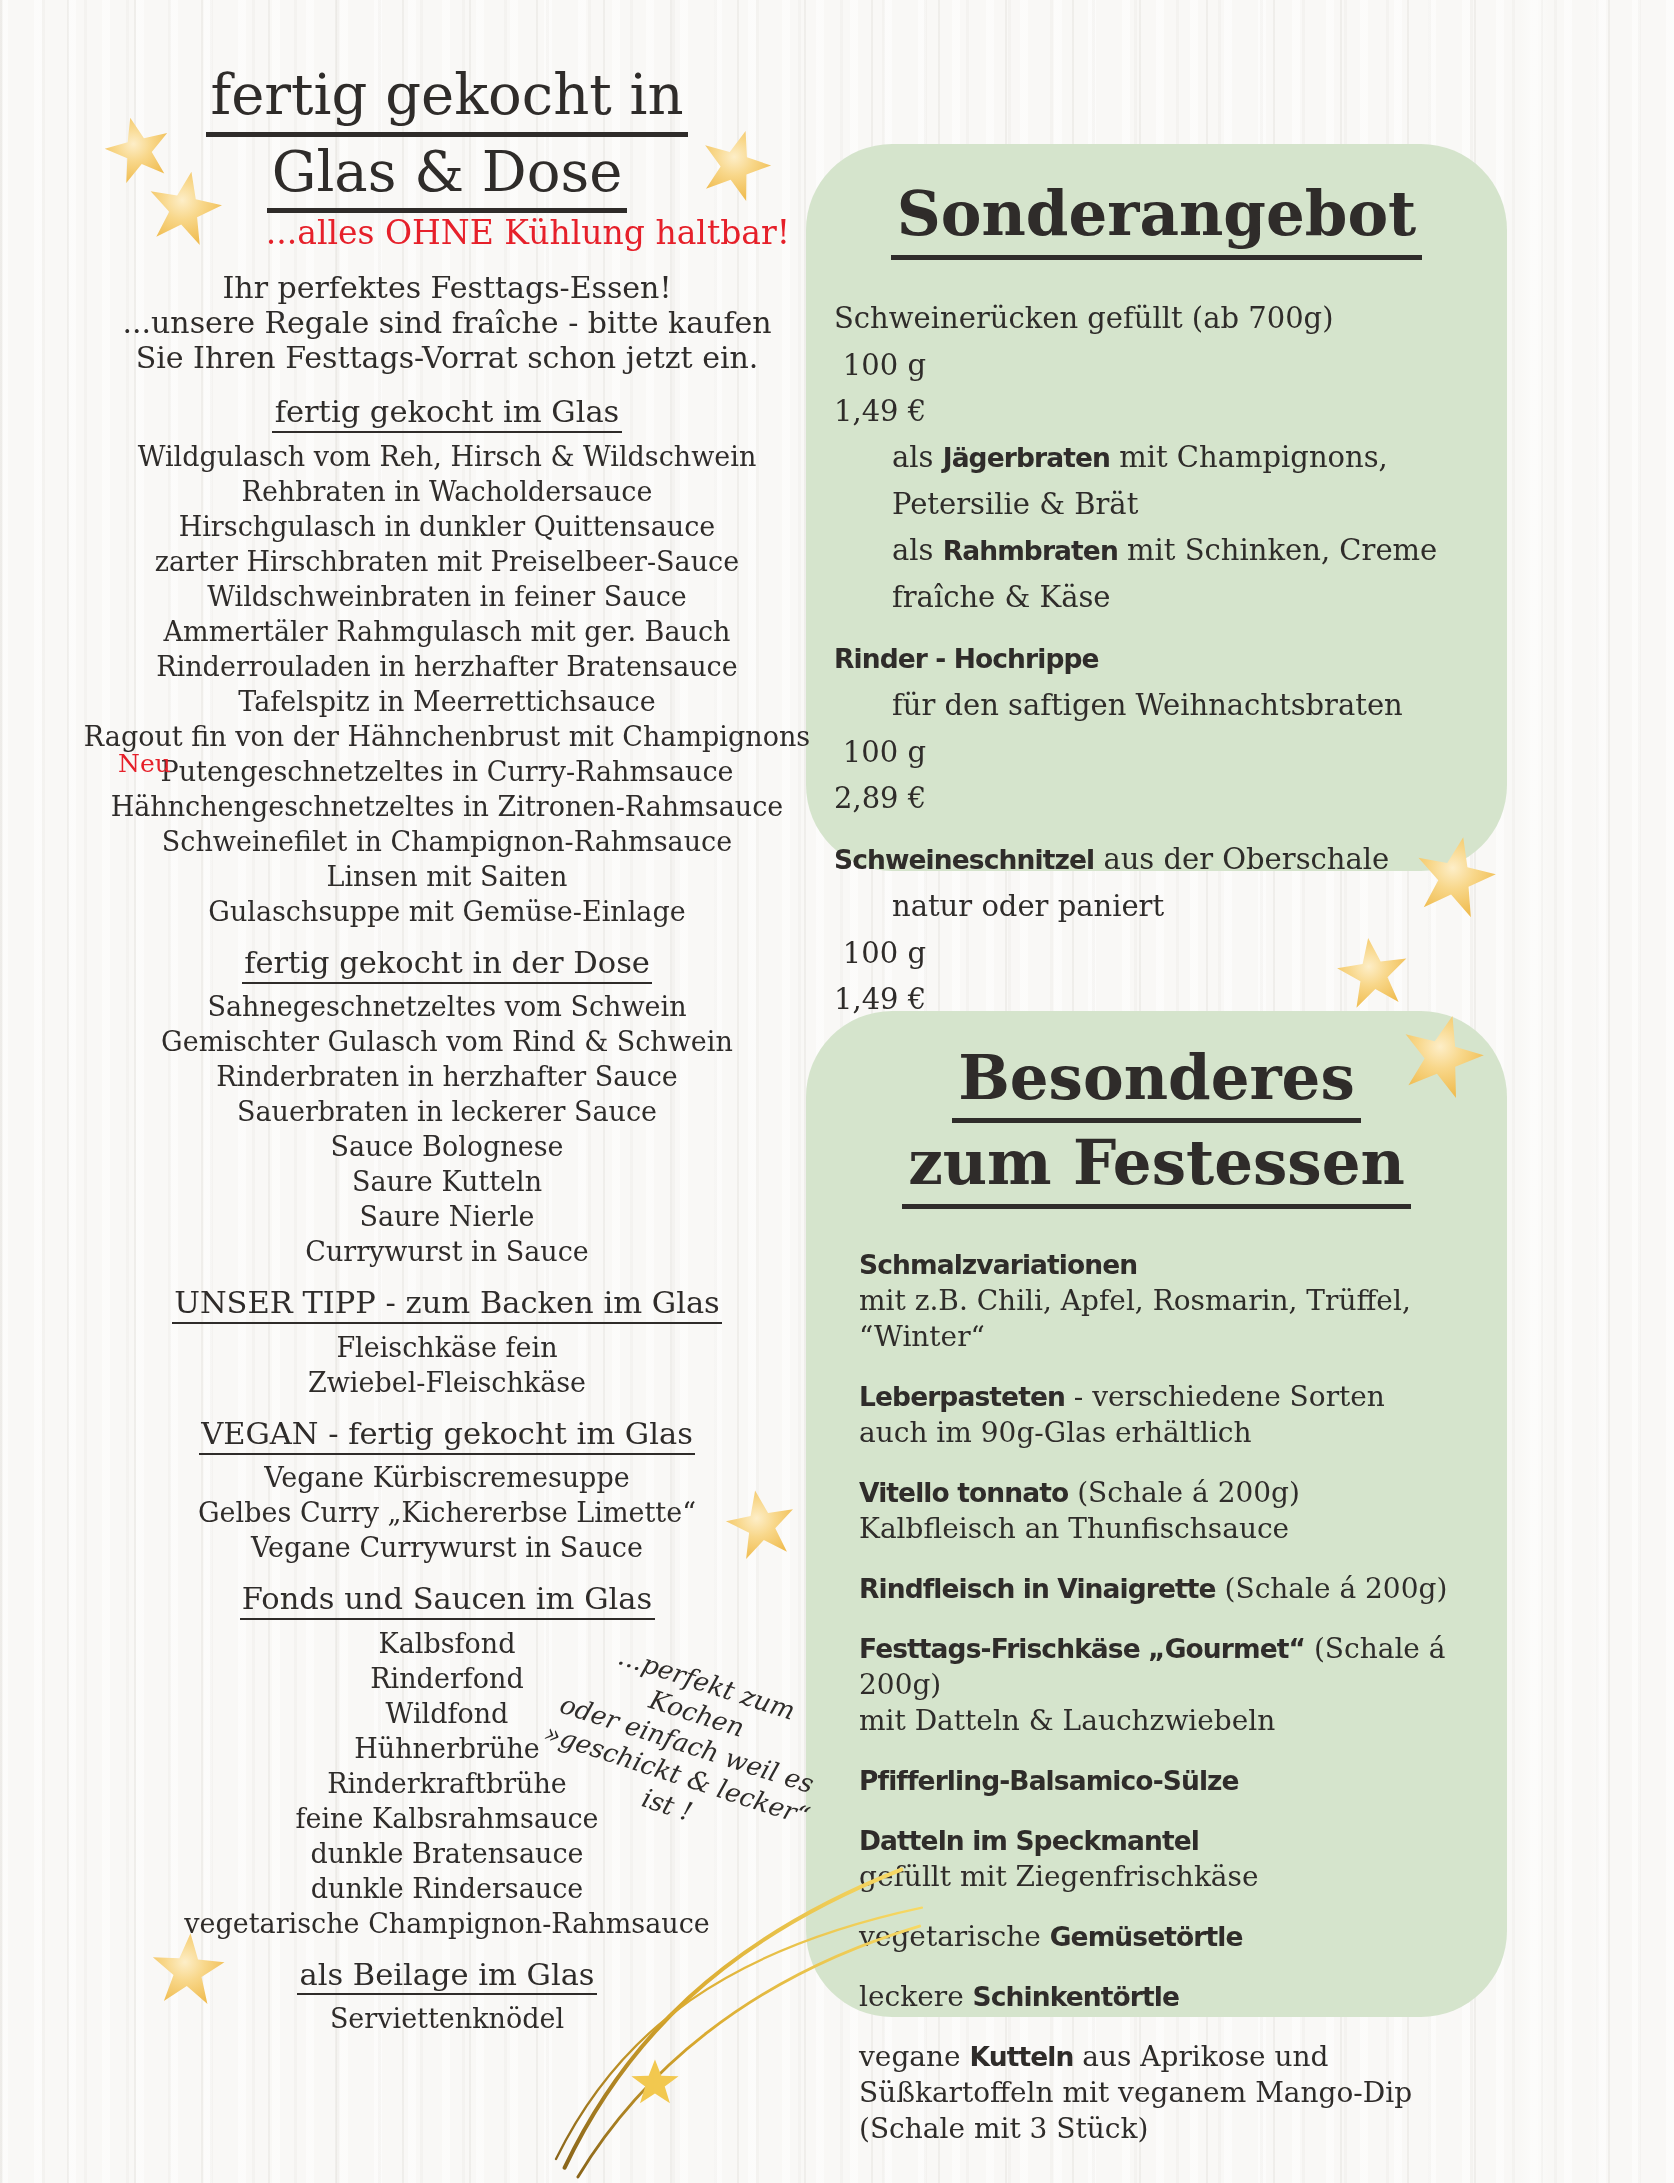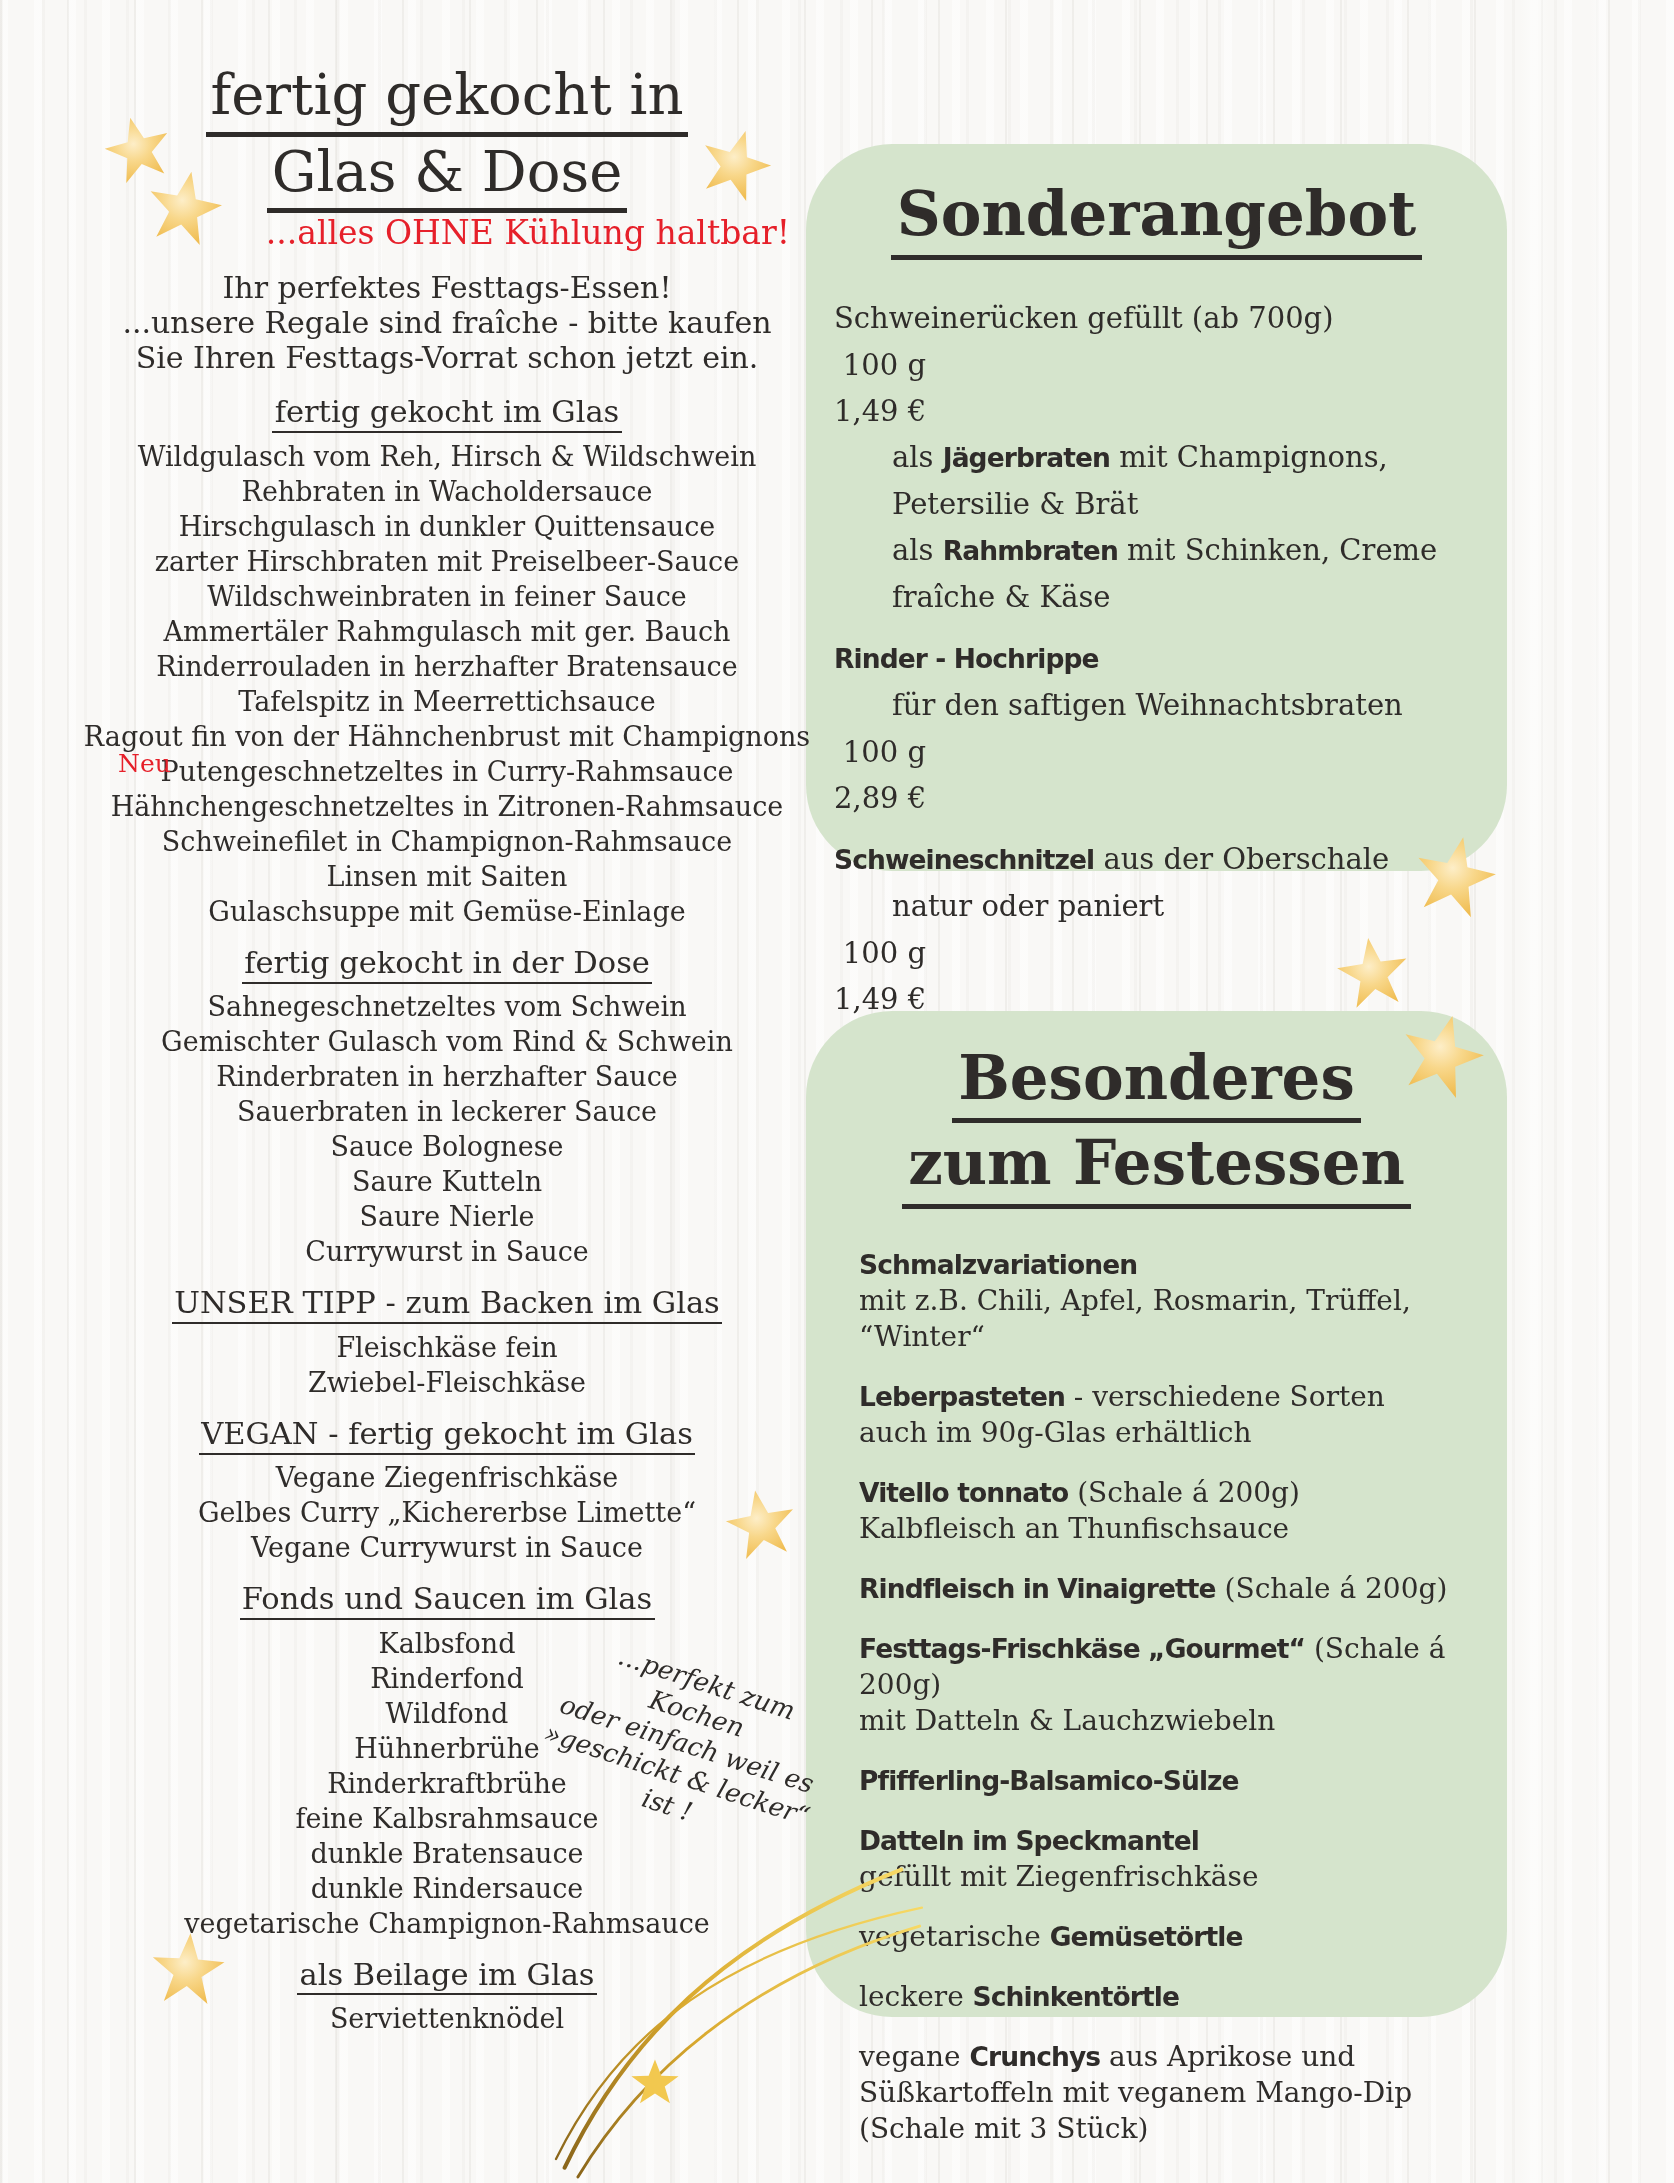--- a/index.html
+++ b/index.html
@@ -138,21 +138,21 @@
           <div>
 
           <div class="li">Fleischkäse fein</div>
             <div class="li">Zwiebel-Fleischkäse</div>
           </div>
         </section>
         <section class="menu-section">
           <h3><span class="hline">VEGAN - fertig gekocht im Glas</span></h3>
           <div>
 
-          <div class="li">Vegane Ziegenfrischkäse</div>
+          <div class="li">Vegane Kürbiscremesuppe</div>
             <div class="li">Gelbes Curry „Kichererbse Limette“</div>
             <div class="li">Vegane Currywurst in Sauce</div>
           </div>
         </section>
         <section class="menu-section">
           <h3><span class="hline">Fonds und Saucen im Glas</span></h3>
           <div>
 
           <div class="li">Kalbsfond</div>
             <div class="li">Rinderfond</div>
@@ -291,21 +291,21 @@
         <div class="brow">
           <span></span><span class="bname"></span><span>gefüllt mit Ziegenfrischkäse</span>
         </div>
         <div class="brow gap">
           <span>vegetarische </span><span class="bname">Gemüsetörtle</span><span></span>
         </div>
         <div class="brow gap">
           <span>leckere </span><span class="bname">Schinkentörtle</span><span></span>
         </div>
         <div class="brow gap">
-          <span>vegane </span><span class="bname">Crunchys</span><span>  aus Aprikose und</span>
+          <span>vegane </span><span class="bname">Kutteln</span><span>  aus Aprikose und</span>
         </div>
         <div class="brow">
           <span></span><span class="bname"></span><span>Süßkartoffeln mit veganem Mango-Dip</span>
         </div>
         <div class="brow">
           <span></span><span class="bname"></span><span>(Schale mit 3 Stück)</span>
         </div>
       </div>
   </div>
 

